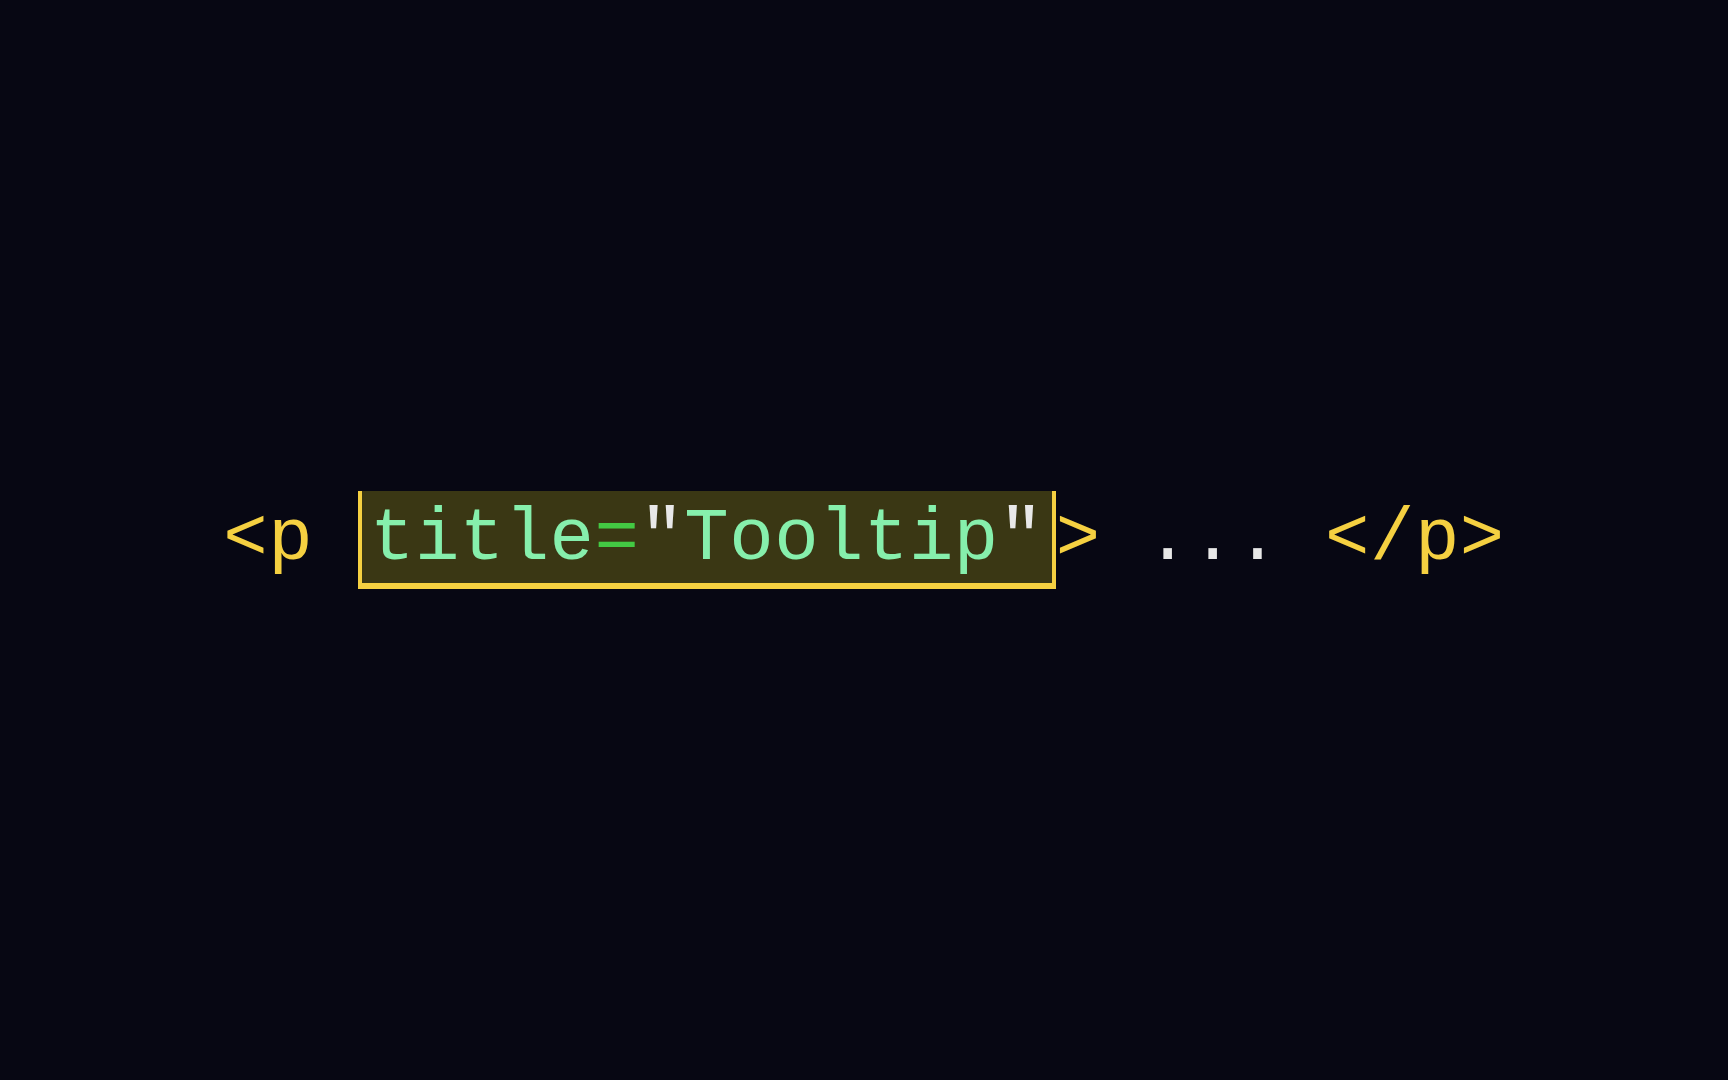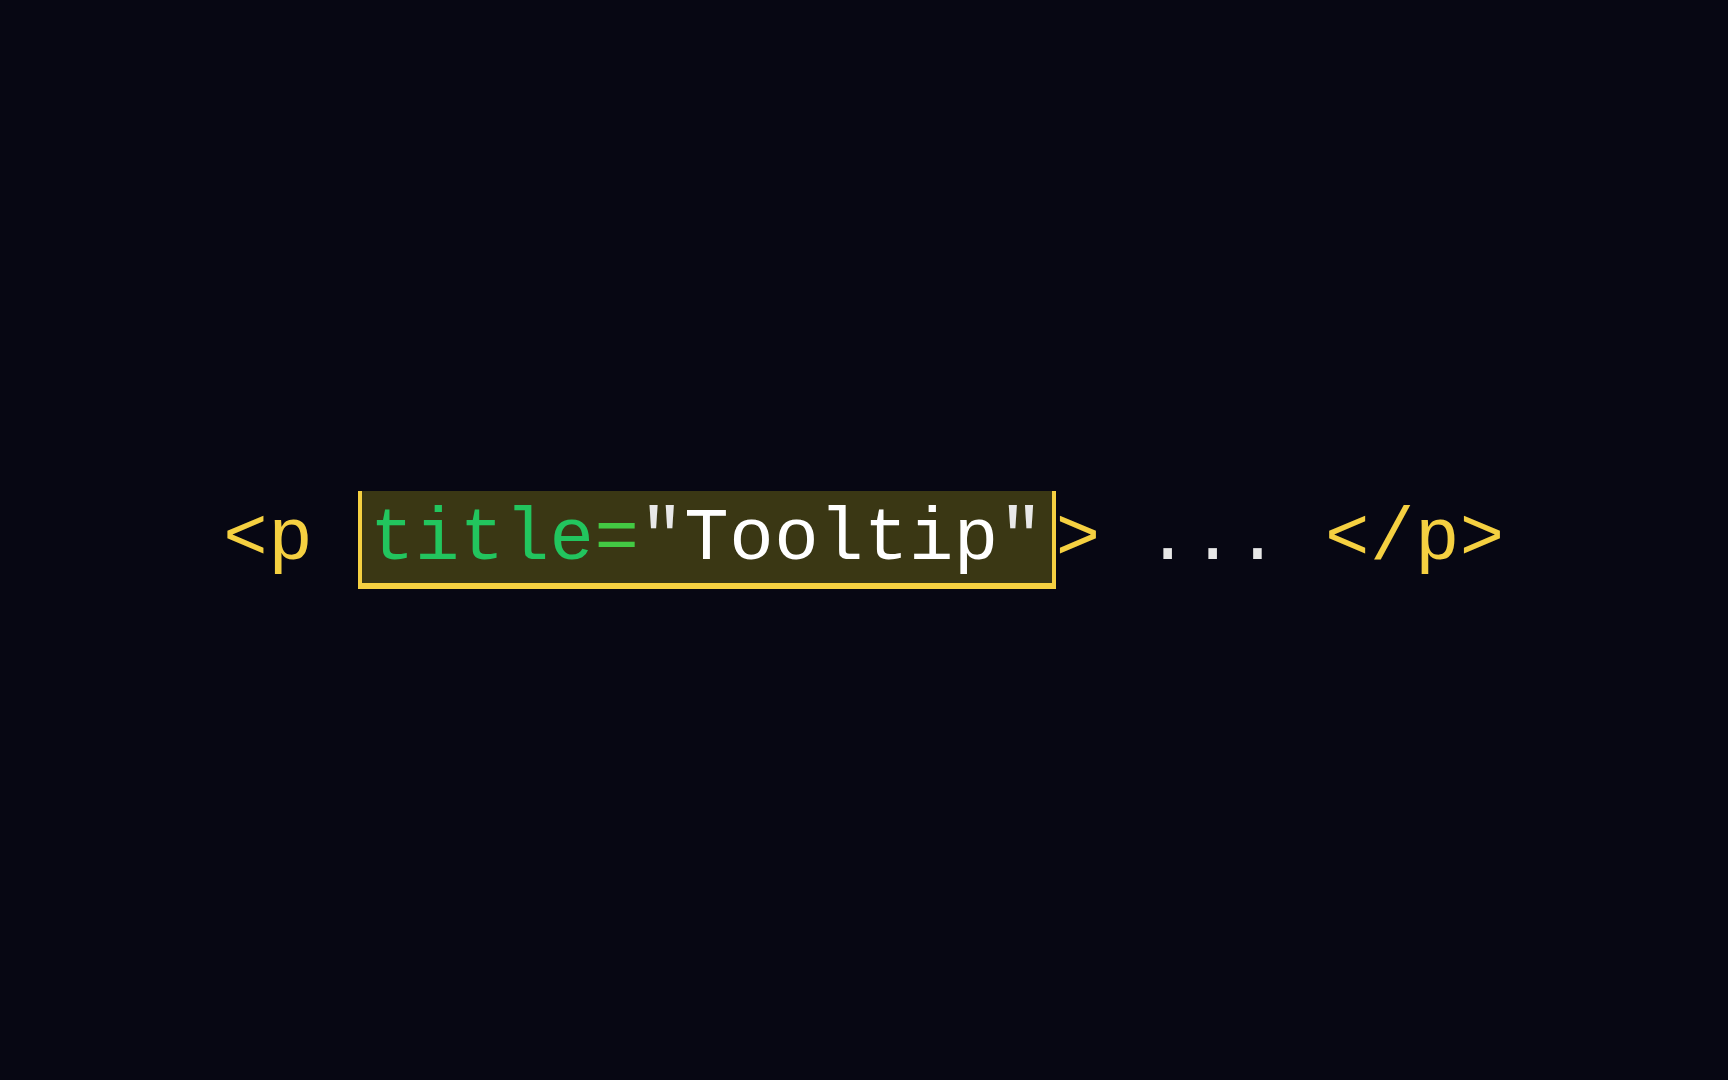--- a/index.html
+++ b/index.html
@@ -47,30 +47,30 @@
     .highlight-box::after {
       content: '';
       position: absolute;
       right: -4px;
       bottom: -6px;
       width: 4px;
       height: 24px;
       background-color: #f5d041;
     }
     .attribute-name {
-      color: #22c55e;
+      color: #86efac;
     }
     .equals {
       color: #43c943;
     }
     .string-quote {
       color: #e8e8e8;
     }
     .string-value {
-      color: #ffffff;
+      color: #86efac;
     }
     .content-text {
       color: #e8e8e8;
     }
   </style>
 </head>
 <body>
 
 <div class="code-line">
   <span class="tag-bracket">&lt;p </span><span class="highlight-box"><span class="attribute-name">title</span><span class="equals">=</span><span class="string-quote">"</span><span class="string-value">Tooltip</span><span class="string-quote">"</span></span><span class="tag-bracket">&gt;</span><span class="content-text"> ... </span><span class="tag-bracket">&lt;/p&gt;</span>

